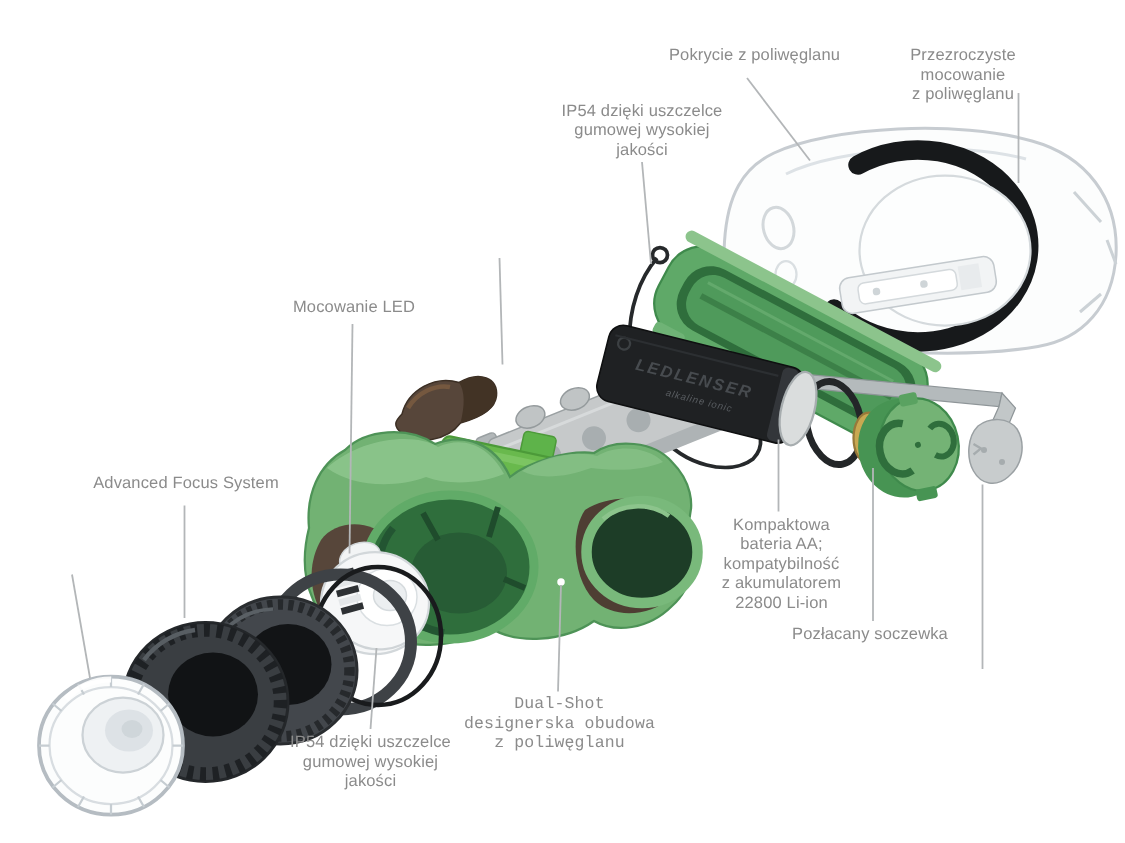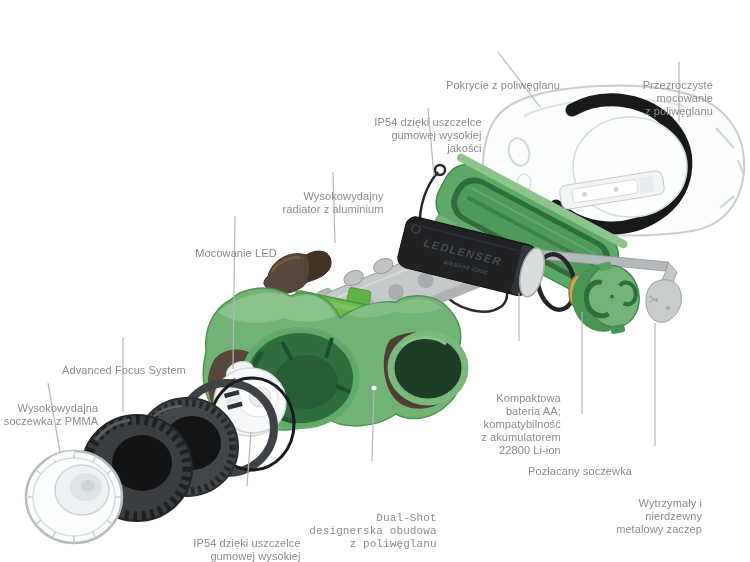--- a/index.html
+++ b/index.html
@@ -1,21 +1,21 @@
 <!DOCTYPE html>
 <html style="--label-text: #8b8b8b; --leader-line: #b3b6b8; --green-main: #72b273; --green-light: #8cc48c; --green-bright: #69b94d; --green-dark: #2f6e3c; --brown: #57463a; --metal-gray: #c3c7c8; --black-part: #3a3e42; --gold: #c8a851; --battery-black: #1f2123; --clear-outline: #c7ccd1;"><head>
 <meta charset="utf-8">
 <style>
   html,body{margin:0;padding:0;background:#ffffff;}
   .stage{position:relative;width:750px;height:562px;background:#ffffff;overflow:hidden;
          font-family:"Liberation Sans", sans-serif;}
   .artwork{position:absolute;left:0;top:0;}
-  .callout{position:absolute;transform:translateX(-50%);text-align:right;
+  .callout{position:absolute;transform:translateX(-50%);text-align:center;
            font-size:11px;line-height:13px;color:var(--label-text,#8b8b8b);
-           white-space:pre-line;letter-spacing:.1px;margin-top:48px;}
+           white-space:pre-line;letter-spacing:.1px;}
   svg text{font-family:"Liberation Sans", sans-serif;}
   .battery-brand{font-size:11px;font-weight:bold;font-style:italic;letter-spacing:1.5px;fill:#474b4f;}
   .battery-sub{font-size:6.5px;font-style:italic;letter-spacing:.6px;fill:#585c60;}
 </style>
 </head>
 <body>
 
 <div class="stage">
 
   <svg class="artwork" width="750" height="562" viewBox="0 0 750 562">
@@ -204,39 +204,33 @@
       <line x1="48" y1="383" x2="60" y2="452"></line>
       <line x1="251" y1="432" x2="247" y2="486"></line>
       <line x1="374" y1="390" x2="372" y2="461"></line>
       <line x1="519" y1="293" x2="519" y2="341"></line>
       <line x1="582" y1="312" x2="582" y2="414"></line>
       <line x1="655" y1="323" x2="655" y2="446"></line>
     </g>
   </svg>
 
   <div class="callout" style="left:503px;top:31px;">Pokrycie z poliwęglanu</div>
-  <div class="callout" style="left:676px;top:31px;">Przezroczyste mocowanie
+  <div class="callout" style="left:642px;top:31px;">Przezroczyste mocowanie
 z poliwęglanu</div>
   <div class="callout" style="left:428px;top:68px;">IP54 dzięki uszczelce
 gumowej wysokiej
 jakości</div>
-  <div class="callout" style="left:333px;top:142px;">Wysokowydajny
-radiator z aluminium</div>
   <div class="callout" style="left:236px;top:199px;">Mocowanie LED</div>
   <div class="callout" style="left:124px;top:316px;">Advanced Focus System</div>
-  <div class="callout" style="left:51px;top:354px;">Wysokowydajna
-soczewka z PMMA</div>
   <div class="callout" style="left:247px;top:489px;">IP54 dzięki uszczelce
 gumowej wysokiej
 jakości</div>
   <div class="callout" style="left:373px;top:464px;font-family:Liberation Mono, monospace;">Dual-Shot
 designerska obudowa
 z poliwęglanu</div>
   <div class="callout" style="left:521px;top:344px;">Kompaktowa
 bateria AA;
 kompatybilność
 z akumulatorem
 22800 Li-ion</div>
   <div class="callout" style="left:580px;top:417px;">Pozłacany soczewka</div>
-  <div class="callout" style="left:654px;top:449px;">Wytrzymały i nierdzewny
-metalowy zaczep</div>
 
 </div>
 
 </body></html>

